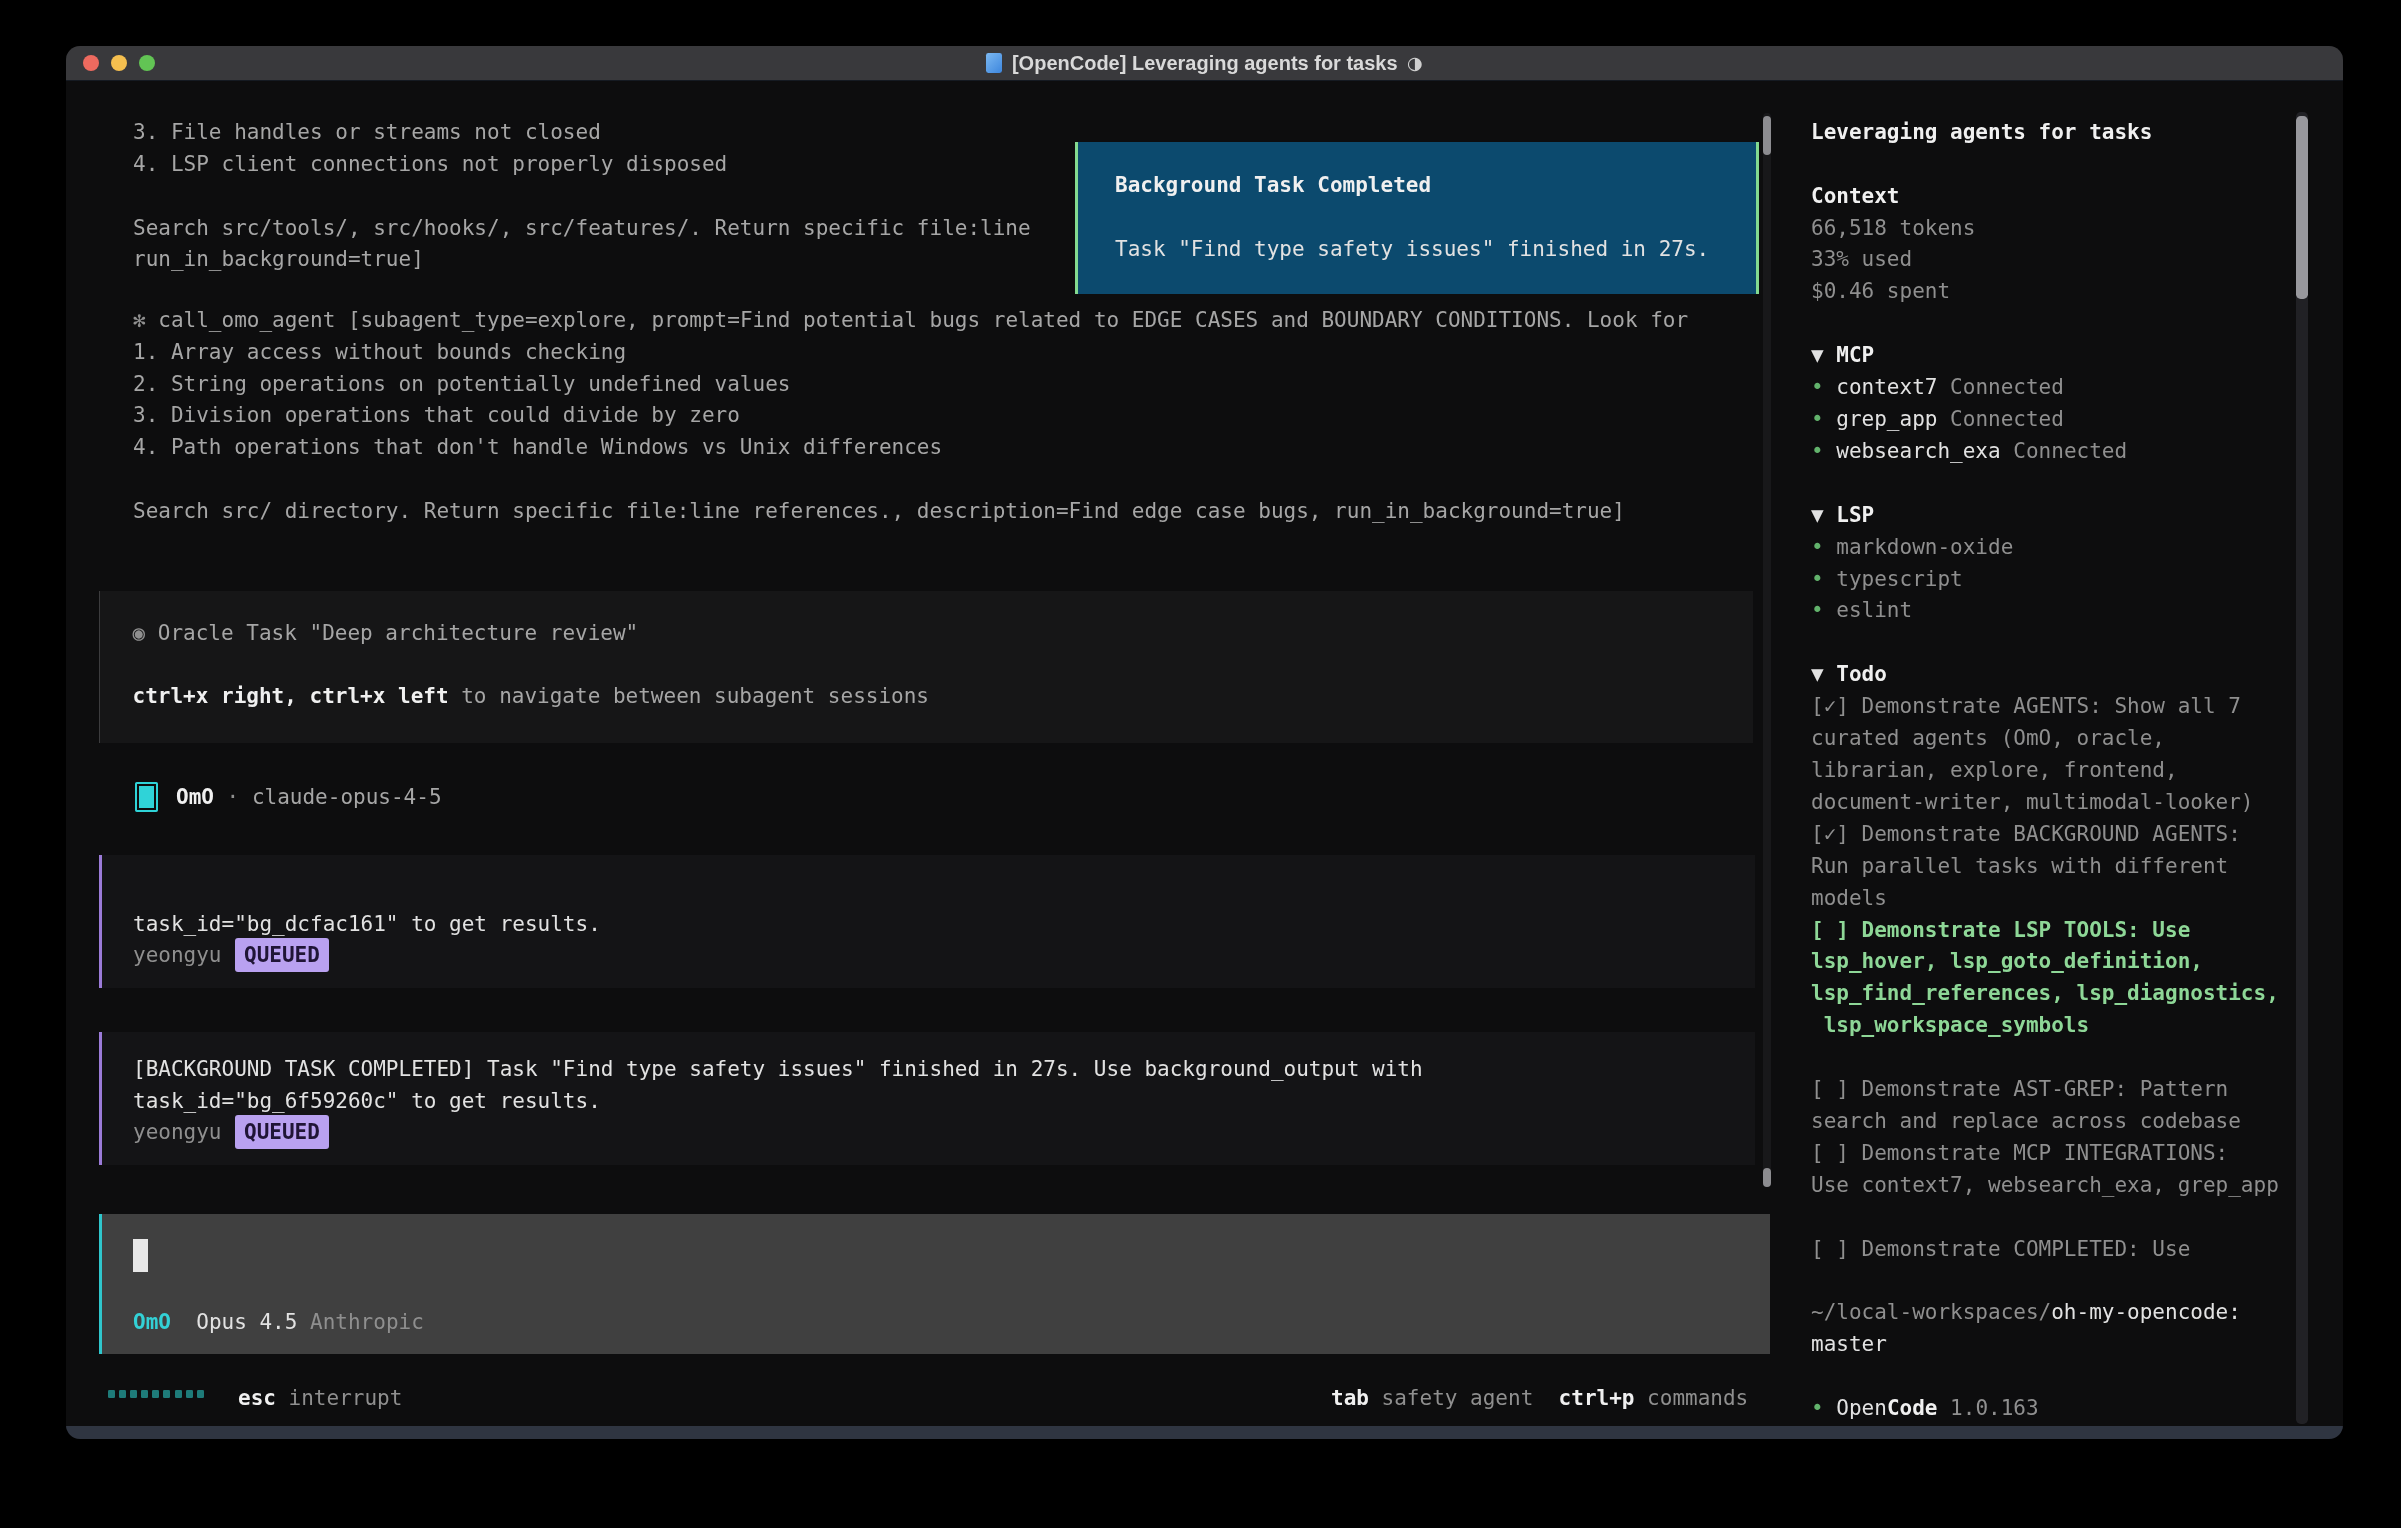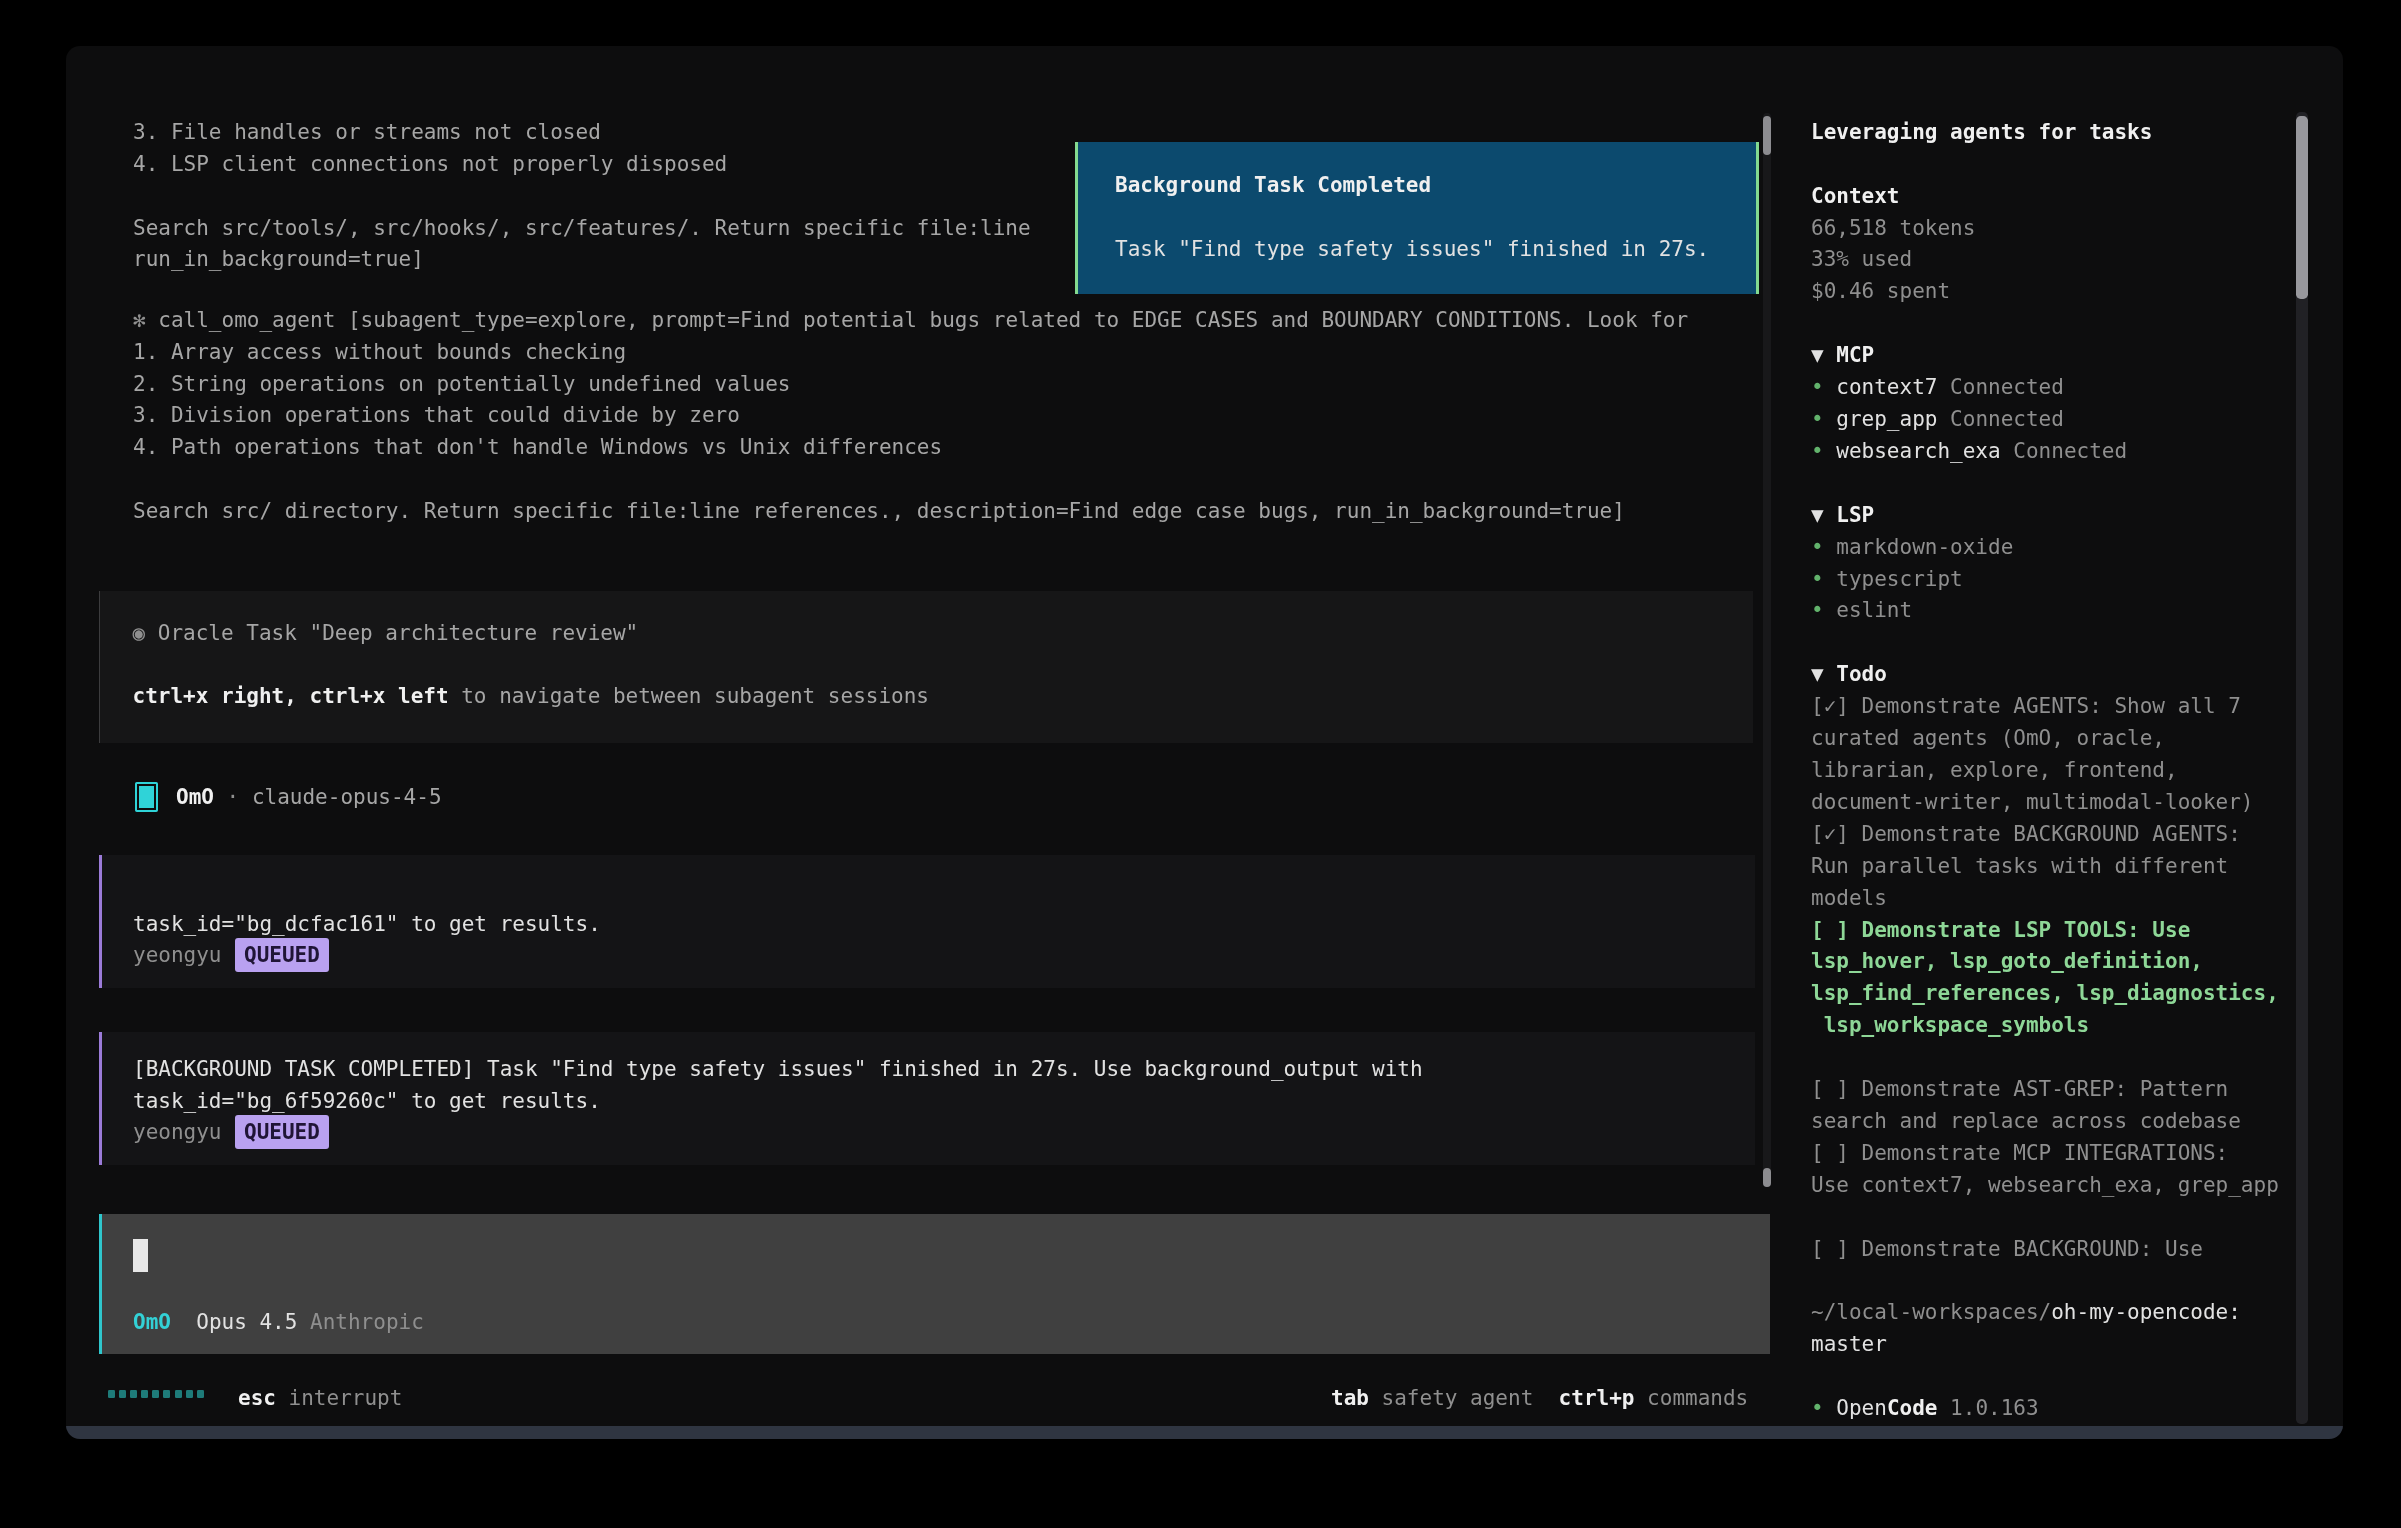--- a/index.html
+++ b/index.html
@@ -46,20 +46,32 @@
   .spinner { position:absolute; left:108px; top:1390px; display:flex; gap:4.1px; }
   .spin-dot { width:7px; height:8.3px; border-radius:1.2px; background:#1e7b79; }
   .agent-icon { position:absolute; left:135px; top:782px; width:19px; height:26px;
                 border:2.4px solid #2fd3d8; border-radius:1.8px; }
   .agent-icon-inner { position:absolute; inset:2.4px; background:#2fd3d8; }
 </style>
 </head>
 <body>
 
 <div class="window">
+  <div class="titlebar">
+    <div class="lights">
+      <div class="light red"></div>
+      <div class="light yellow"></div>
+      <div class="light green-l"></div>
+    </div>
+    <div class="title-row">
+      <div class="doc-icon"></div>
+      <span>[OpenCode] Leveraging agents for tasks</span>
+      <span class="moon">◑</span>
+    </div>
+  </div>
   <div class="bottomstrip"></div>
 </div>
 
 <div class="ln" style="left:133px;top:116px">3. File handles or streams not closed</div>
 <div class="ln" style="left:133px;top:148px">4. LSP client connections not properly disposed</div>
 <div class="ln" style="left:133px;top:212px">Search src/tools/, src/hooks/, src/features/. Return specific file:line</div>
 <div class="ln" style="left:133px;top:243px">run_in_background=true]</div>
 
 <div class="toast">
   <div class="ln b" style="left:37px;top:27px">Background Task Completed</div>
@@ -149,21 +161,21 @@
 <div class="ln dim" style="left:1811px;top:850px">Run parallel tasks with different</div>
 <div class="ln dim" style="left:1811px;top:882px">models</div>
 <div class="ln green" style="left:1811px;top:914px">[ ] Demonstrate LSP TOOLS: Use</div>
 <div class="ln green" style="left:1811px;top:945px">lsp_hover, lsp_goto_definition,</div>
 <div class="ln green" style="left:1811px;top:977px">lsp_find_references, lsp_diagnostics,</div>
 <div class="ln green" style="left:1811px;top:1009px"> lsp_workspace_symbols</div>
 <div class="ln dim" style="left:1811px;top:1073px">[ ] Demonstrate AST-GREP: Pattern</div>
 <div class="ln dim" style="left:1811px;top:1105px">search and replace across codebase</div>
 <div class="ln dim" style="left:1811px;top:1137px">[ ] Demonstrate MCP INTEGRATIONS:</div>
 <div class="ln dim" style="left:1811px;top:1169px">Use context7, websearch_exa, grep_app</div>
-<div class="ln dim" style="left:1811px;top:1233px">[ ] Demonstrate BACKGROUND: Use</div>
+<div class="ln dim" style="left:1811px;top:1233px">[ ] Demonstrate COMPLETED: Use</div>
 
 <div class="ln" style="left:1811px;top:1296px"><span class="dim">~/local-workspaces/</span><span class="bright">oh-my-opencode:</span></div>
 <div class="ln bright" style="left:1811px;top:1328px">master</div>
 
 <div class="ln" style="left:1811px;top:1392px"><span class="gbul">• </span><span class="bright">Open</span><span class="b">Code</span><span class="dim"> 1.0.163</span></div>
 
 <div class="sb-track" style="left:2296px;top:112px;width:11.8px;height:1312px;background:#212125"></div>
 <div class="sb-track" style="left:2296px;top:116px;width:11.8px;height:183px;background:#98989d"></div>
 
 

